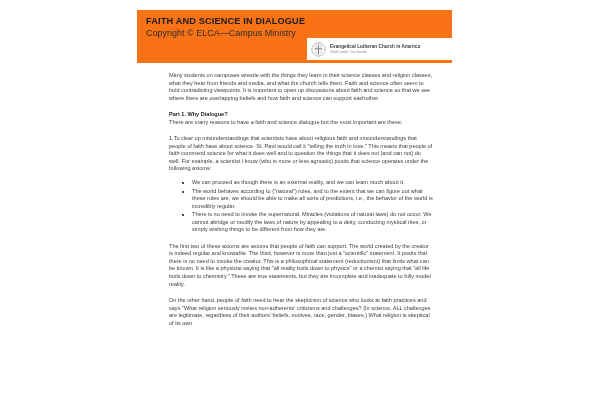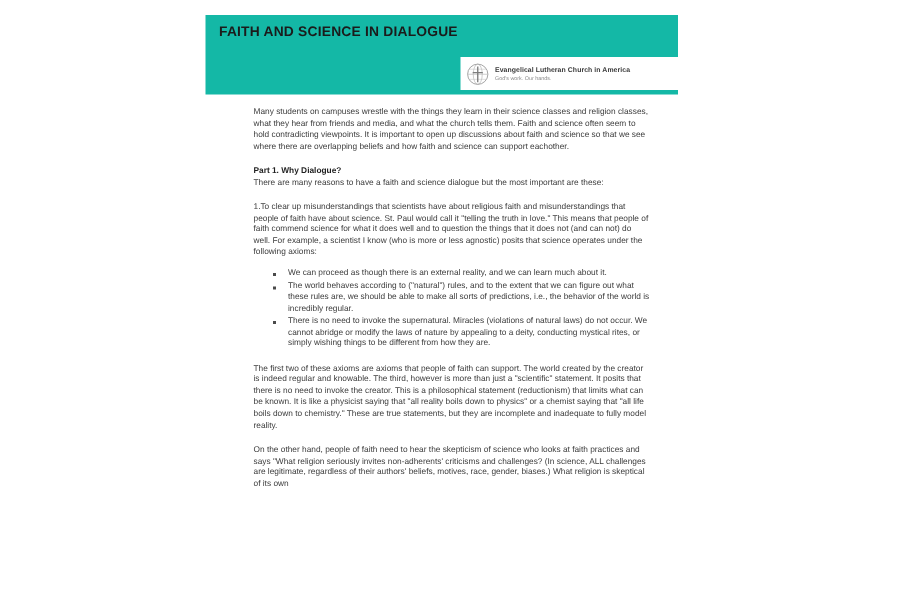--- a/index.html
+++ b/index.html
@@ -20,21 +20,21 @@
     background: #ffffff;
   }
 
   
   .header-banner {
     position: absolute;
     left: 137px;
     top: 10px;
     width: 315px;
     height: 53px;
-    background: #14b8a6;
+    background: #f97316;
   }
   .header-inner {
     position: absolute;
     left: 9px;
     top: 6px;
     width: 230px;
   }
   .doc-title {
     font-size: 9.2px;
     font-weight: bold;
@@ -138,20 +138,21 @@
   }
 </style>
 </head>
 <body>
 
 <div class="page">
 
   <div class="header-banner">
     <div class="header-inner">
       <div class="doc-title">FAITH AND SCIENCE IN DIALOGUE</div>
+      <div class="doc-subtitle">Copyright © ELCA—Campus Ministry</div>
     </div>
   </div>
 
   <div class="logo-box">
     <span class="logo-mark">
       <svg viewBox="0 0 40 40" width="15" height="15" aria-hidden="true">
         <circle cx="20" cy="20" r="18" fill="none" stroke="#9a9a9a" stroke-width="1.6"></circle>
         <ellipse cx="20" cy="20" rx="8" ry="18" fill="none" stroke="#b4b4b4" stroke-width="1.2"></ellipse>
         <line x1="2" y1="20" x2="38" y2="20" stroke="#b4b4b4" stroke-width="1.2"></line>
         <line x1="5" y1="11" x2="35" y2="11" stroke="#c2c2c2" stroke-width="1"></line>

